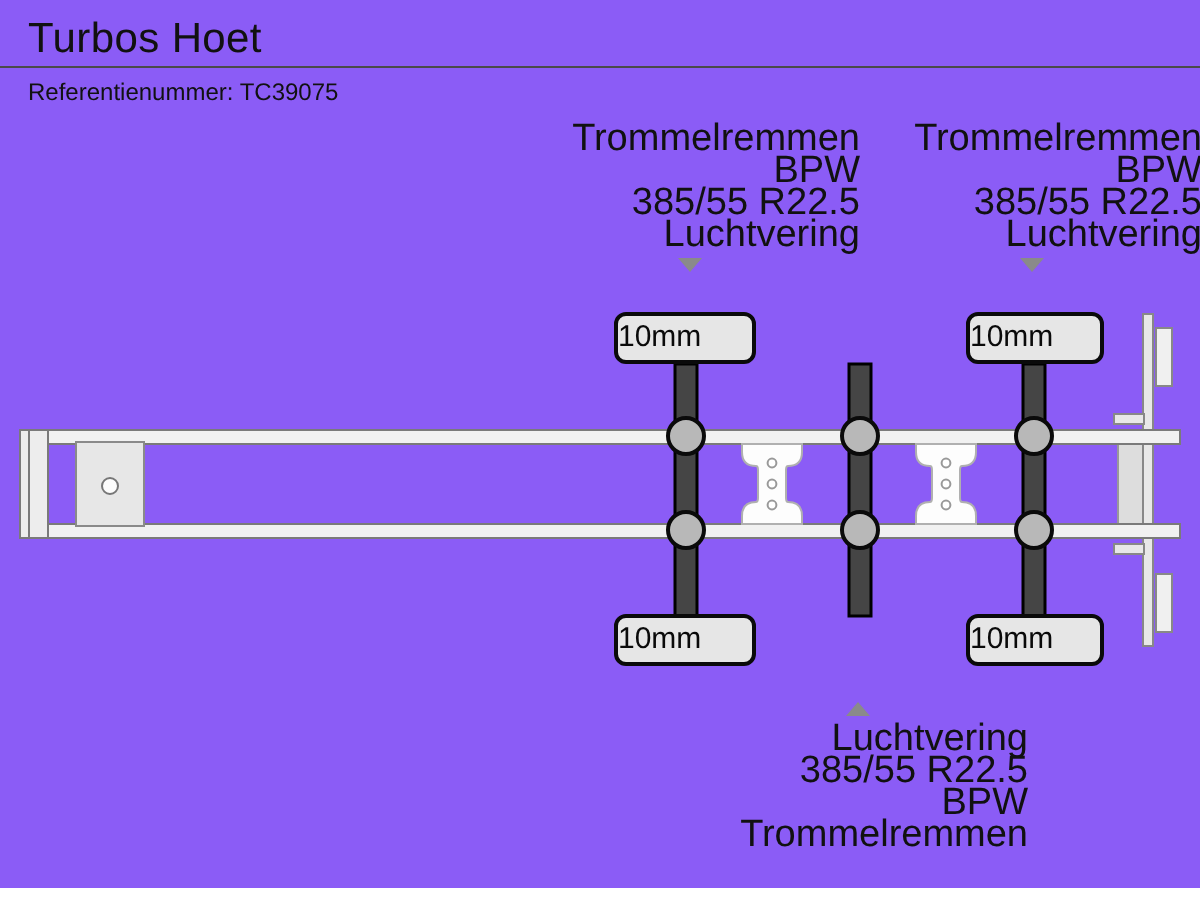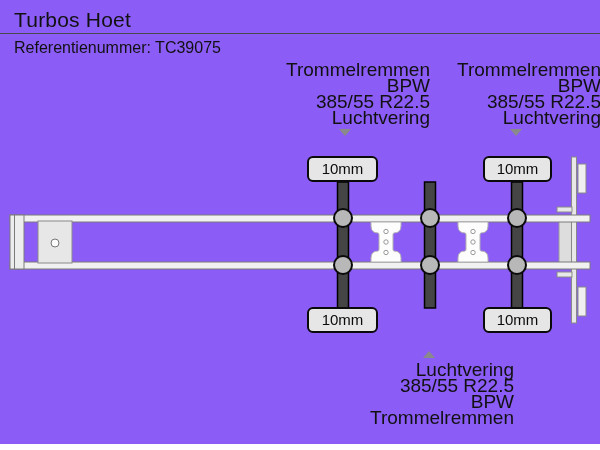--- a/index.html
+++ b/index.html
@@ -2,35 +2,35 @@
 <html><head>
 <meta charset="utf-8">
 <style>
   html,body{margin:0;padding:0;background:#ffffff;}
   .page{
     position:relative;width:600px;height:444px;background:#8b5cf6;overflow:hidden;
     font-family:"Liberation Sans", sans-serif;color:#111111;
   }
   .title{position:absolute;left:14px;top:8px;font-size:21px;font-weight:400;letter-spacing:.2px;}
   .divider{position:absolute;left:0;top:33px;width:600px;height:1px;background:#4a4a4a;}
-  .ref{position:absolute;left:14px;top:39px;font-size:16px;}
+  .ref{position:absolute;left:14px;top:39px;font-size:12px;}
 
   .spec{position:absolute;width:170px;text-align:right;font-size:19px;line-height:16px;}
   .spec-top-1{left:260px;top:62px;}
   .spec-top-2{left:431px;top:62px;}
   .spec-bottom{left:344px;top:351px;}
 
   .arr{width:0;height:0;margin:3px auto 0 auto;}
   .arr-down{border-left:6px solid transparent;border-right:6px solid transparent;border-top:7px solid #8a8a8a;}
   .arr-up{border-left:6px solid transparent;border-right:6px solid transparent;border-bottom:7px solid #8a8a8a;margin:0 auto 4px auto;}
 
   .mlabel{
     position:absolute;height:26px;box-sizing:border-box;
     background:#e6e6e6;border:2px solid #0a0a0a;border-radius:6px;
-    font-size:15px;line-height:22px;text-align:center;color:#0a0a0a;
+    font-size:15px;line-height:22px;color:#0a0a0a;
   }
   .m1{left:307px;top:156px;width:71px;}
   .m2{left:396px;top:156px;width:67px;}
   .m3{left:483px;top:156px;width:69px;}
   .m4{left:307px;top:307px;width:71px;}
   .m5{left:398px;top:307px;width:68px;}
   .m6{left:483px;top:307px;width:69px;}
 
   .diagram{position:absolute;left:0;top:0;width:600px;height:450px;}
 </style>

